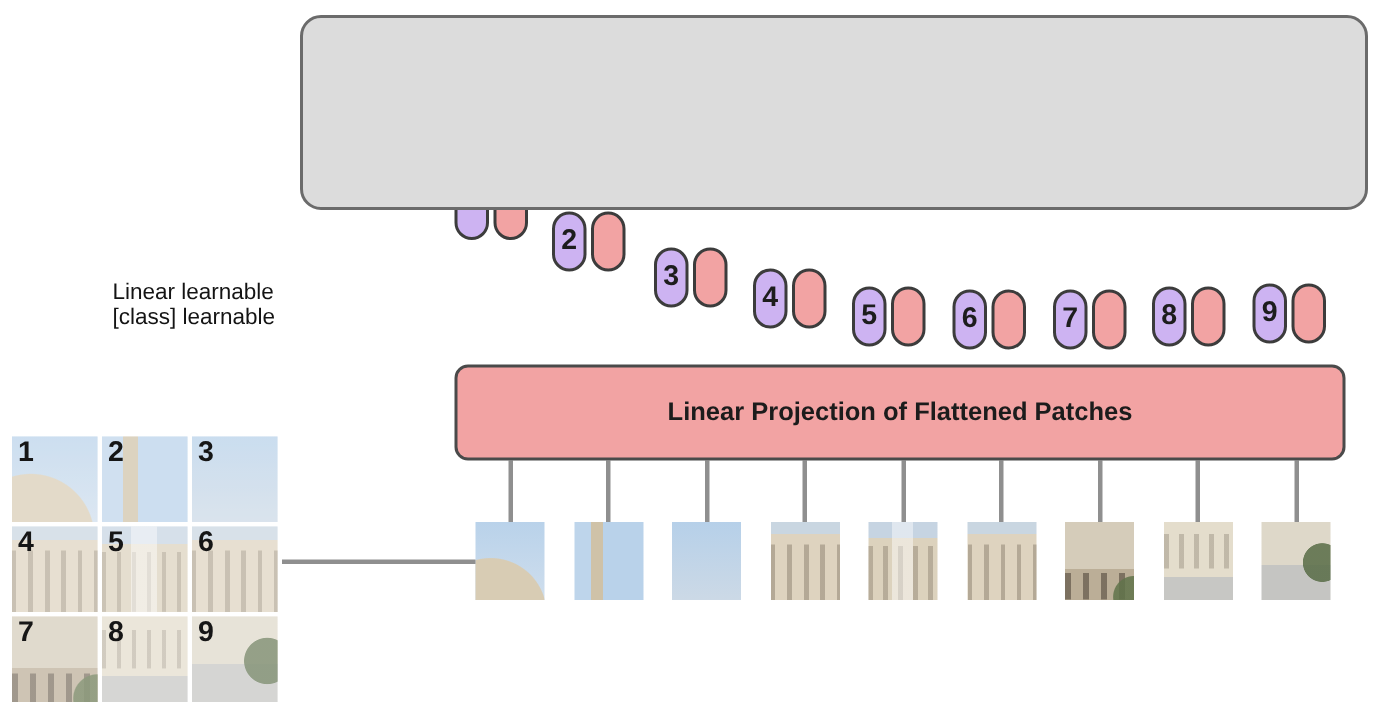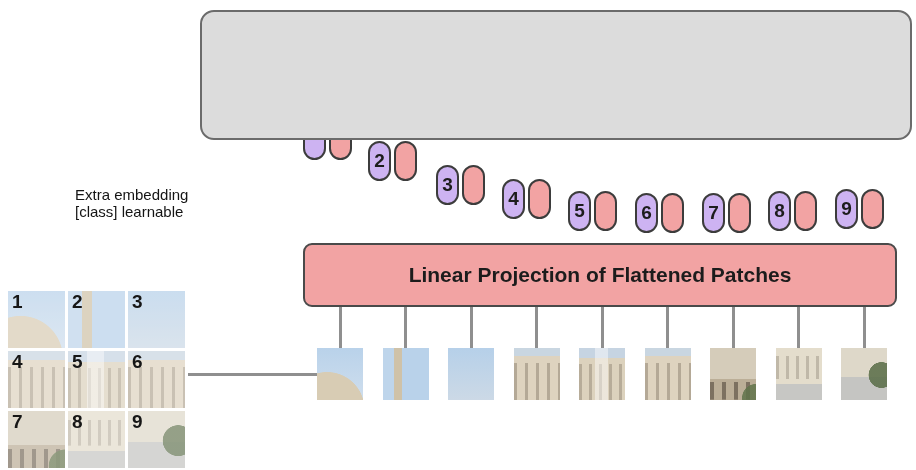--- a/index.html
+++ b/index.html
@@ -30,21 +30,21 @@
     position:absolute; left:75px; top:186px; z-index:2;
     font-size:15px; line-height:1.15; color:#141414; font-weight:500;
   }
 
   
   .projection-box {
     position:absolute; left:303px; top:243px; width:594px; height:64px;
     background:var(--pink-fill,#f0a2a2); border:2px solid #4a4a4a; border-radius:9px;
     display:flex; align-items:center; justify-content:center; z-index:2;
   }
-  .projection-box span { font-size:21px; font-weight:700; color:#1c1c1c; }
+  .projection-box span { font-size:17px; font-weight:700; color:#1c1c1c; }
 
   
   .vline { position:absolute; top:307px; height:41px; width:3px; background:#8f8f8f; }
   .hline { position:absolute; left:188px; top:373px; width:129px; height:3px; background:#8f8f8f; }
 
   
   .patch { position:absolute; top:348px; width:46px; height:52px; }
 
   
   .grid {
@@ -120,21 +120,21 @@
         <div class="pill purple">8</div>
         <div class="pill pink"></div>
       </div>
       <div class="pill-pair" style="left: 835px; top: 189px;">
         <div class="pill purple">9</div>
         <div class="pill pink"></div>
       </div>
     </div>
 
   <div class="class-label">
-    <div>Extra embedding</div>
+    <div>Linear learnable</div>
     <div>[class] learnable</div>
   </div>
 
   <div class="projection-box">
     <span>Linear Projection of Flattened Patches</span>
   </div>
 
   <div id="connectors">
       <div class="vline" style="left: 338.5px;"></div>
       <div class="vline" style="left: 404px;"></div>

